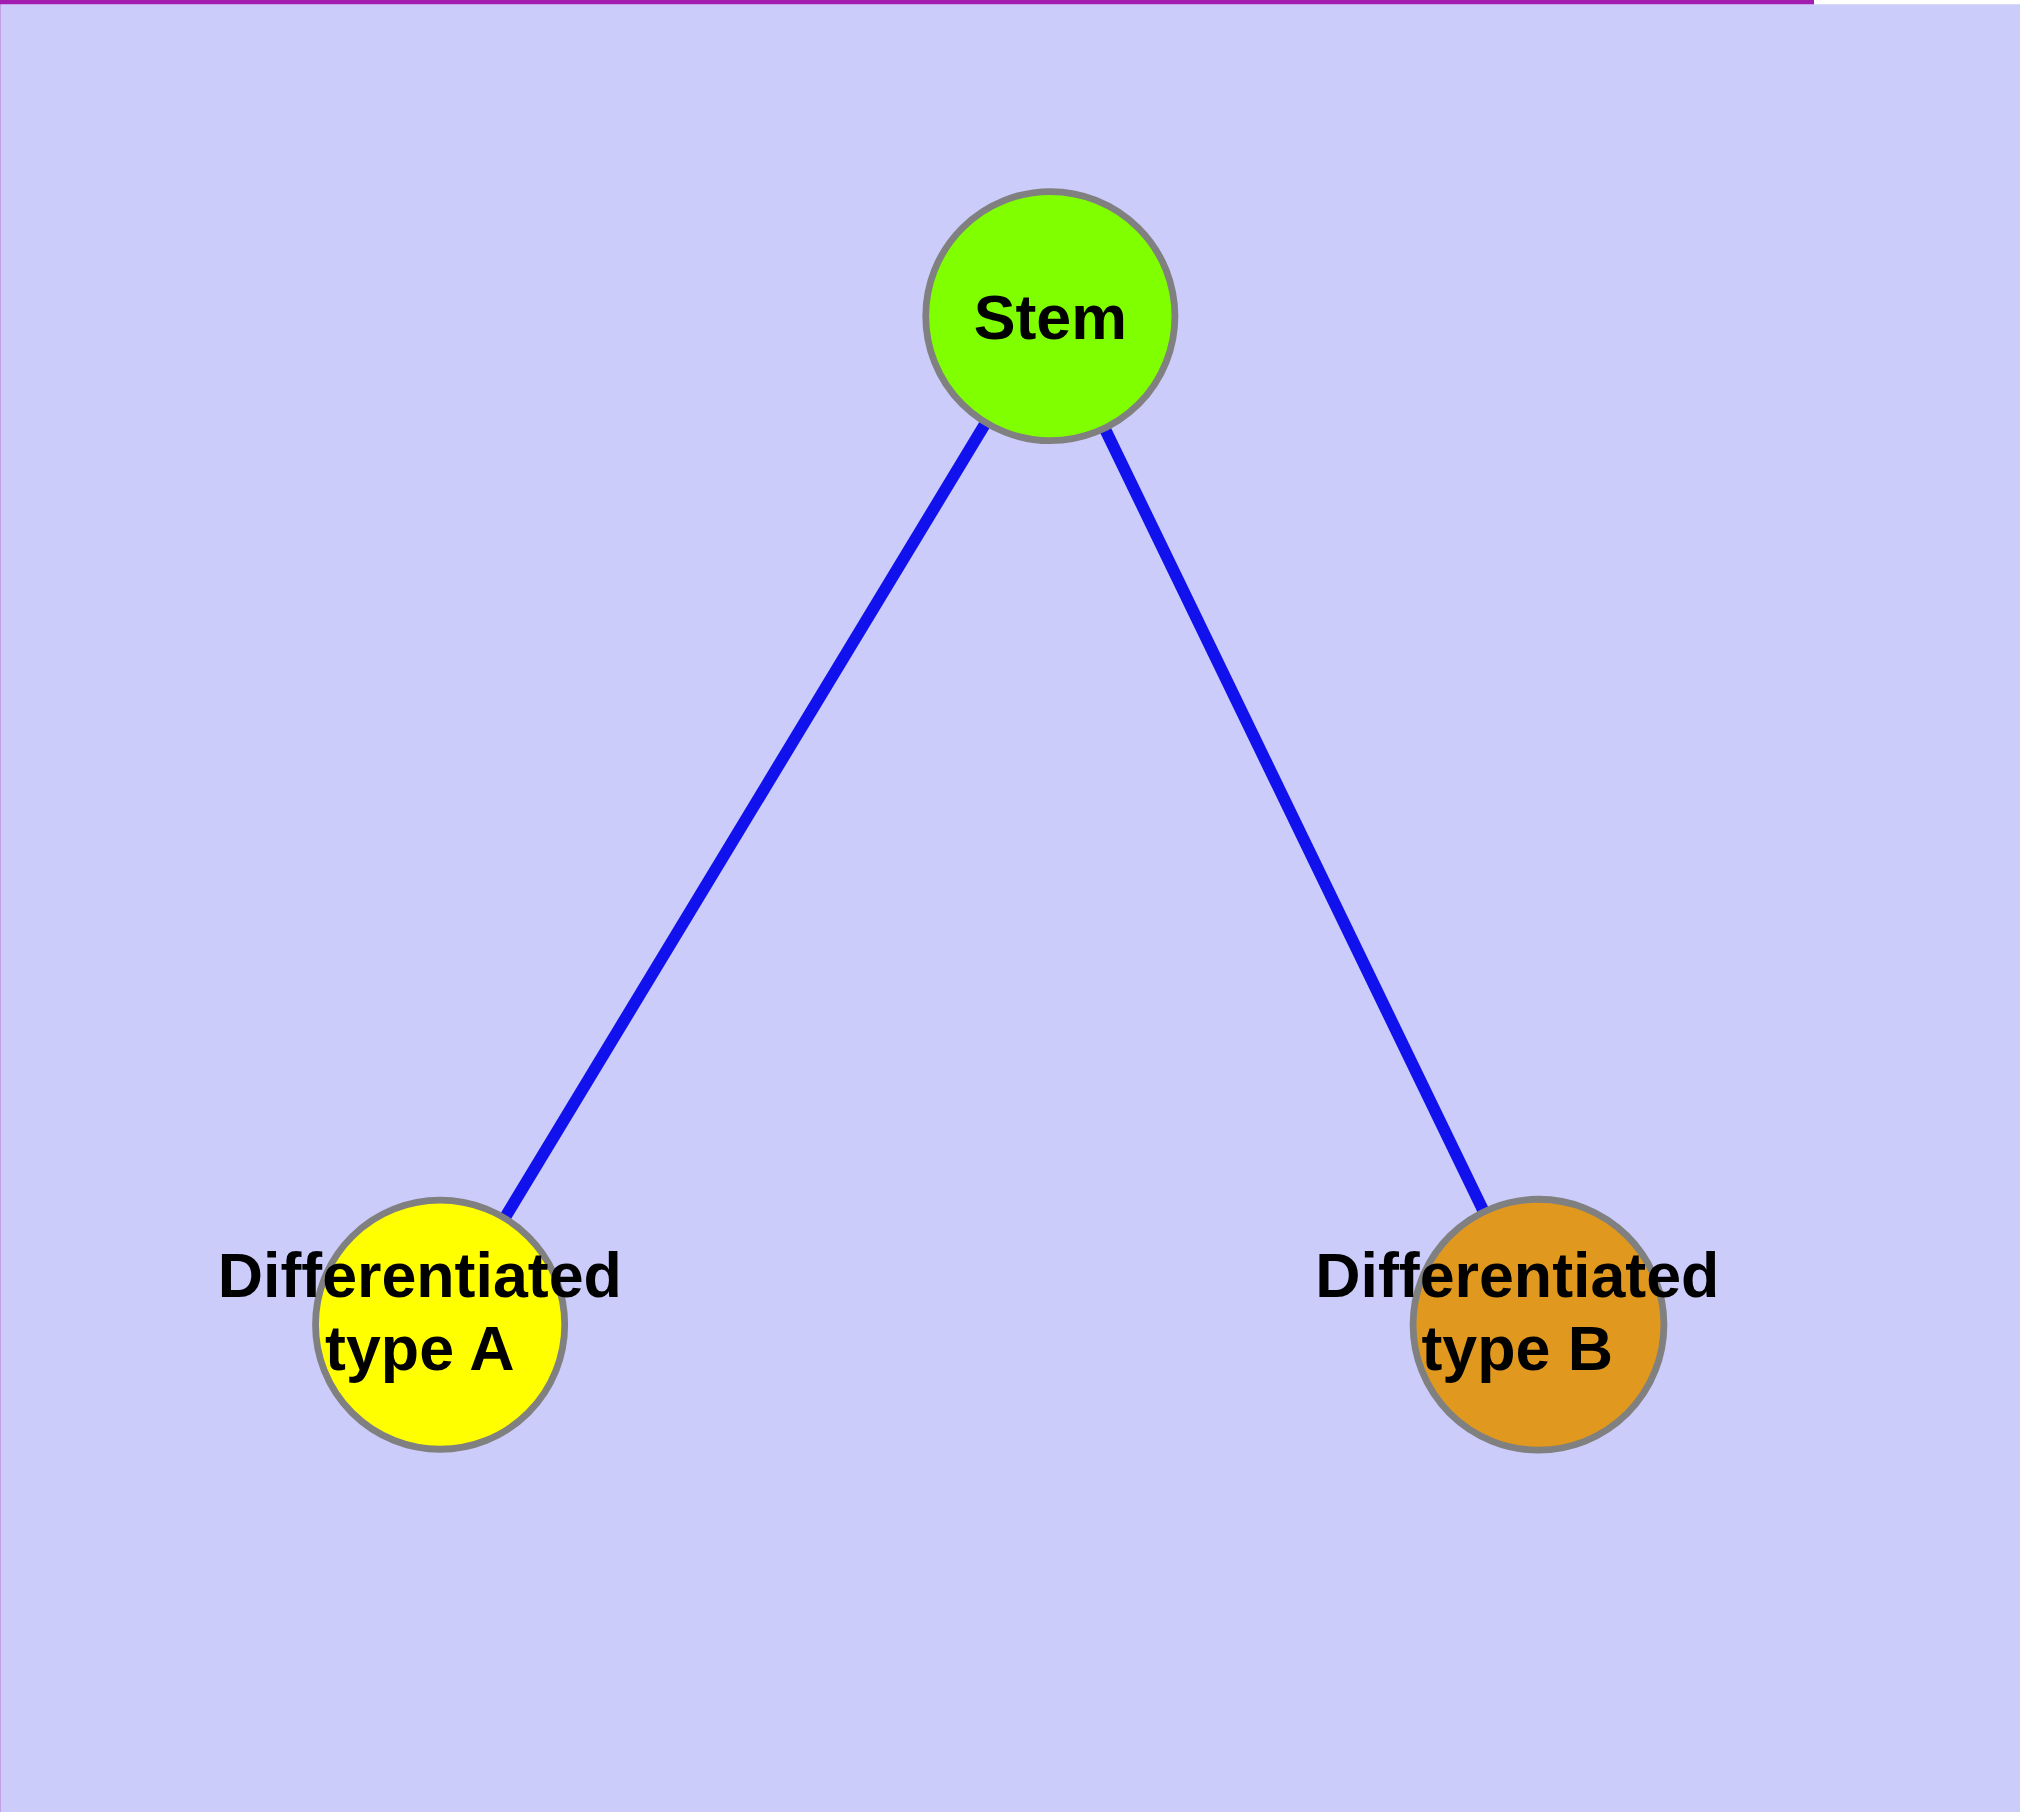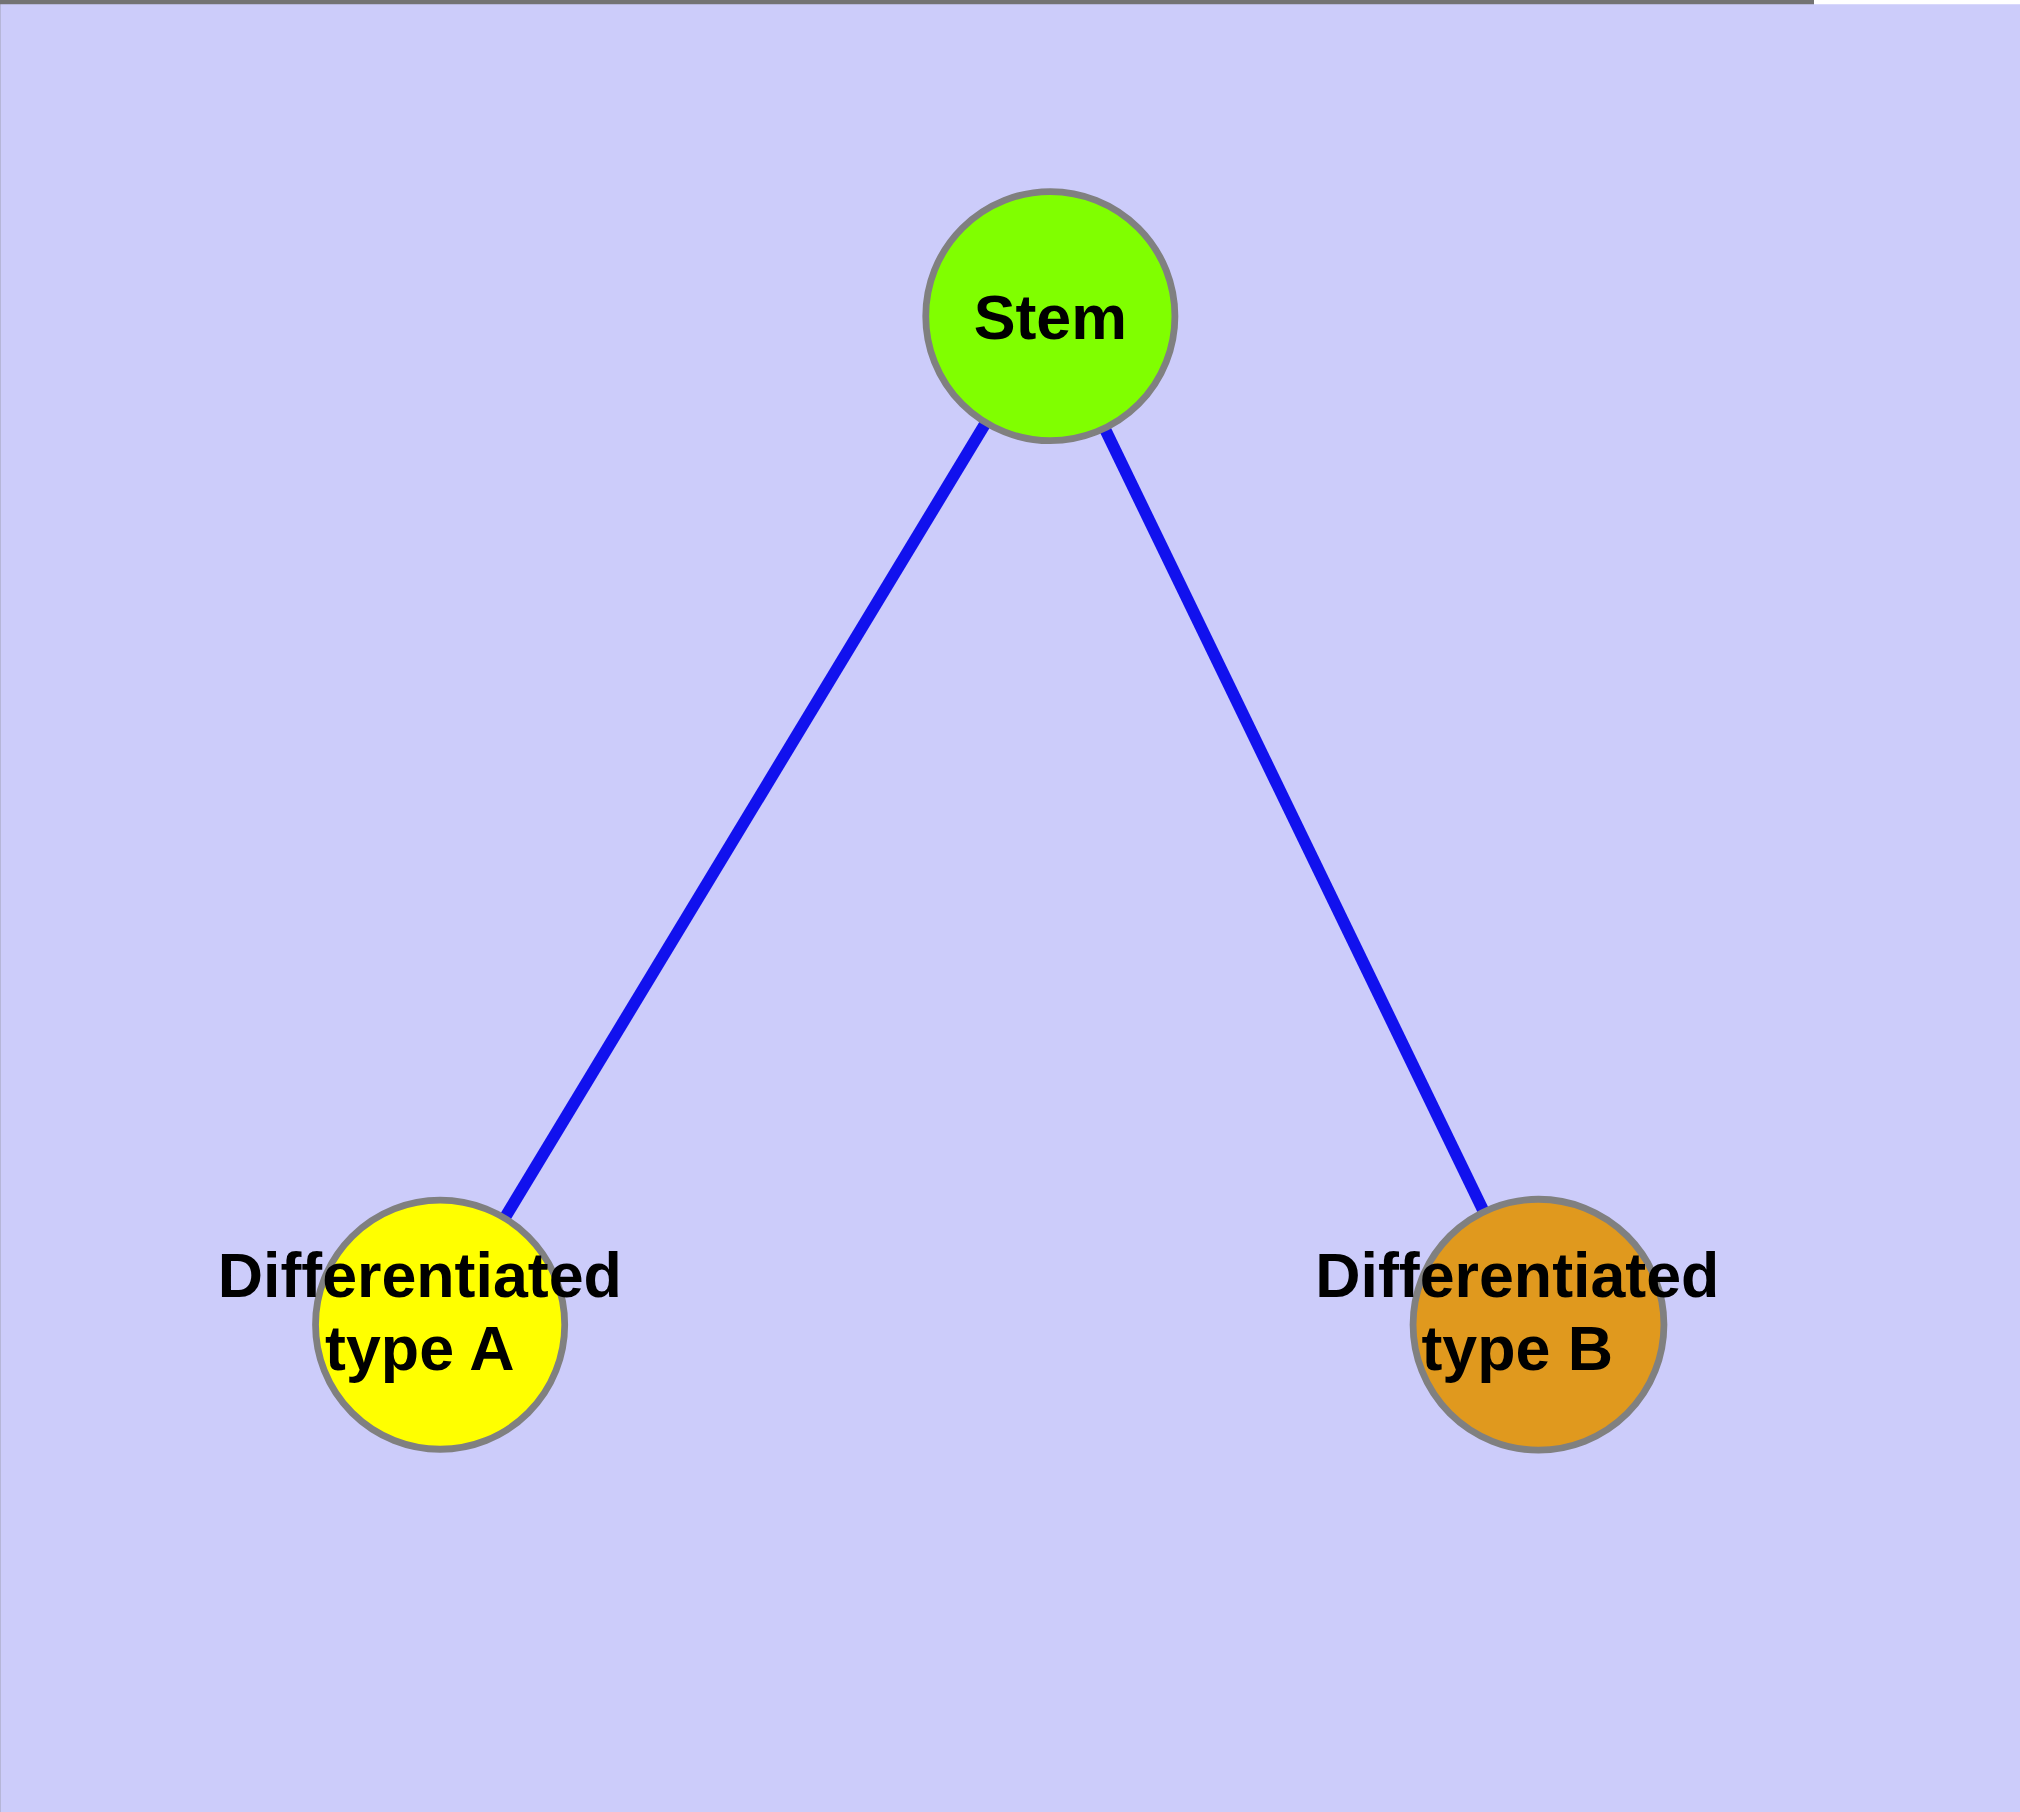--- a/index.html
+++ b/index.html
@@ -10,21 +10,21 @@
   body {
     width: 2021px;
     height: 1812px;
     overflow: hidden;
     font-family: "Liberation Sans", sans-serif;
   }
   #diagram-root {
     position: relative;
     width: 1814px;
     height: 1812px;
-    background: #737373;
+    background: #a21caf;
   }
   #graph-svg {
     position: absolute;
     left: 0;
     top: 0;
     width: 2021px;
     height: 1812px;
     display: block;
   }
   .node-label {

